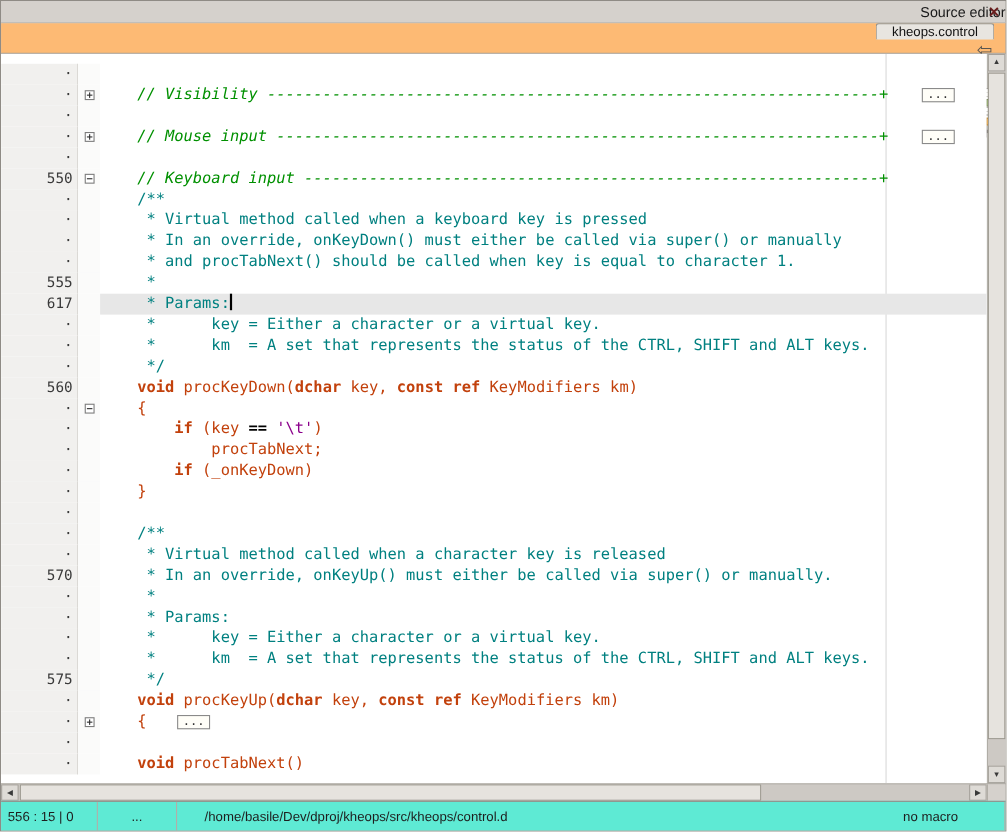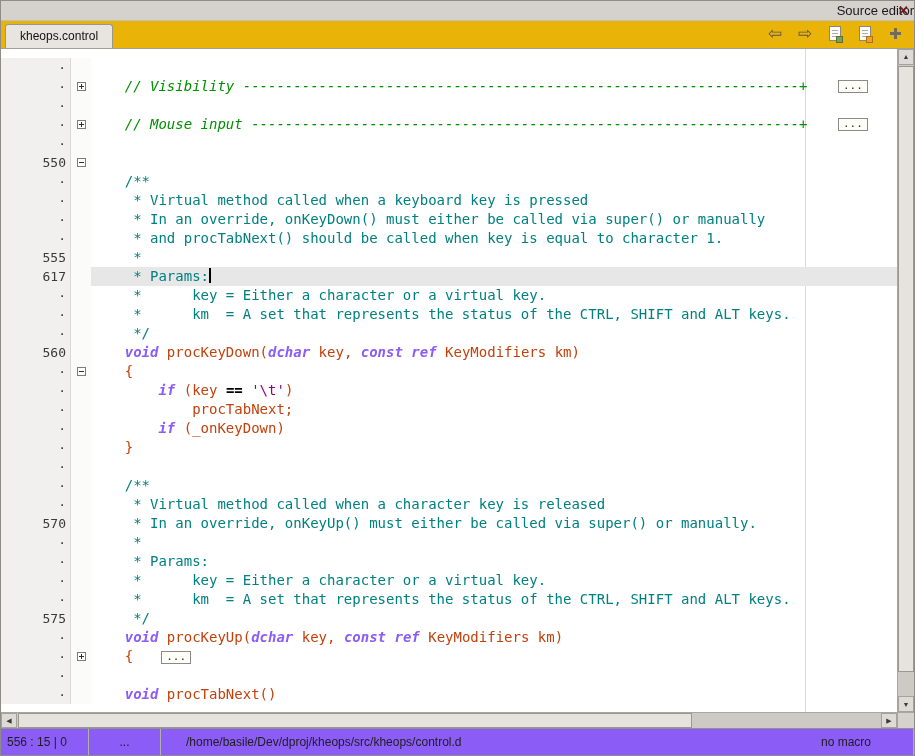--- a/index.html
+++ b/index.html
@@ -8,22 +8,22 @@
   .window { width:915px; height:756px; display:flex; flex-direction:column; border:1px solid #8f8b85; }
 
   
   .titlebar { height:20px; background:#d5d1cc; border-bottom:1px solid #c2beb8;
               display:flex; align-items:center; justify-content:flex-end; position:relative; }
   .title { font-size:13px; color:#1a1a1a; }
   .closebtn { position:absolute; right:5px; top:1px; font-size:13px; font-weight:bold;
               color:#6b1d1d; cursor:default; line-height:18px; }
 
   
-  .tabbar { height:28px; background:#eab308; display:flex; align-items:flex-end; padding:0 4px;
-            border-bottom:1px solid #a29e98; }
+  .tabbar { height:28px; background:#fdba74; display:flex; align-items:flex-end; padding:0 4px;
+            border-bottom:1px solid #a29e98;flex-direction:column; }
   .tab { height:24px; background:#e8e5e0; border:1px solid #9a968f; border-bottom:none;
          border-radius:3px 3px 0 0; display:flex; align-items:center; padding:0 14px;
          font-size:12px; color:#111; margin-right:6px; }
   .tb-spacer { flex:1; }
   .tb-btn { width:24px; height:24px; display:flex; align-items:center; justify-content:center;
             margin:0 3px 2px 3px; }
   .arrow-glyph { font-size:17px; color:#5a564f; line-height:20px; }
   .docicon { display:inline-block; width:12px; height:15px; background:#fdfdfb;
              border:1px solid #8a8680; position:relative; }
   .docicon::before { content:""; position:absolute; left:2px; right:2px; top:3px; bottom:3px;
@@ -47,21 +47,21 @@
          line-height:19px; color:#3a3a3a; }
   .foldcol { width:20px; background:#fbfbfa; display:flex; align-items:center; justify-content:center; }
   .foldmark { display:inline-block; width:9px; height:9px; border:1px solid #7c7c7c;
               background:#ffffff; position:relative; }
   .foldmark::before { content:""; position:absolute; left:1px; right:1px; top:3px; height:1px; background:#2e2e2e; }
   .fold-plus::after { content:""; position:absolute; top:1px; bottom:1px; left:3px; width:1px; background:#2e2e2e; }
   .txt { flex:1; position:relative; white-space:pre; font-family:"DejaVu Sans Mono", monospace;
          font-size:14px; line-height:19px; color:#000; }
   .txt.current { background:#e7e7e7; }
   .s-pl  { color:#c2410c; }
-  .s-kw  { color:#8b5cf6; font-weight:bold;font-style:italic; }
+  .s-kw  { color:#c2410c; font-weight:bold; }
   .s-cm  { color:#009000; font-style:italic; }
   .s-dc  { color:#008080; }
   .s-op  { color:#000000; font-weight:bold; }
   .s-str { color:#8b008b; }
   .caret { display:inline-block; width:2px; height:15px; background:#000; vertical-align:-2px; }
   .foldbox { border:1px solid #8a8a8a; background:#fffef8; color:#333;
              font-family:"DejaVu Sans Mono", monospace; font-size:11px; line-height:10px;
              padding:0 4px; height:13px; }
   .foldbox.right  { position:absolute; left:747px; top:3px; }
   .foldbox.inline { display:inline-block; margin-left:28px; vertical-align:1px; }
@@ -77,21 +77,21 @@
             background:#e6e3de; border:1px solid #9c988f; }
   .hscrollrow { height:16px; display:flex; background:#cdc9c4; border-top:1px solid #aaa69f; }
   .hscroll { width:898px; display:flex; }
   .hscroll .sb-btn { width:16px; height:100%; font-size:7px; }
   .htrack { flex:1; position:relative; }
   .hthumb { position:absolute; top:0; bottom:0; left:1px; width:78%;
             background:#e6e3de; border:1px solid #9c988f; }
   .corner { width:17px; background:#d5d1cc; border-left:1px solid #aaa69f; }
 
   
-  .statusbar { height:27px; background:#8b5cf6; border-top:1px solid #94908a;
+  .statusbar { height:27px; background:#5eead4; border-top:1px solid #94908a;
                display:flex; align-items:stretch; font-size:12px; color:#1e1e1e; }
   .cell { display:flex; align-items:center; border-right:1px solid #b2aea8; }
   .c1 { width:88px; padding-left:6px; }
   .c2 { width:72px; justify-content:center; }
   .c3 { width:135px; justify-content:center; }
   .c4 { flex:1; padding-left:25px; border-right:none; }
 </style>
 </head>
 <body>
 
@@ -155,21 +155,21 @@
           <div class="row">
             <div class="gut">·</div>
             <div class="foldcol"></div>
             <div class="txt"></div>
           </div>
           <div class="row">
             <div class="gut">550</div>
             <div class="foldcol">
               <span class="foldmark fold-minus"></span>
             </div>
-            <div class="txt"><span class="s-pl">    </span></div>
+            <div class="txt"><span class="s-pl">    </span><span class="s-cm">// Keyboard input --------------------------------------------------------------+</span></div>
           </div>
           <div class="row">
             <div class="gut">·</div>
             <div class="foldcol"></div>
             <div class="txt"><span class="s-pl">    </span><span class="s-dc">/**</span></div>
           </div>
           <div class="row">
             <div class="gut">·</div>
             <div class="foldcol"></div>
             <div class="txt"><span class="s-pl">    </span><span class="s-dc"> * Virtual method called when a keyboard key is pressed</span></div>

